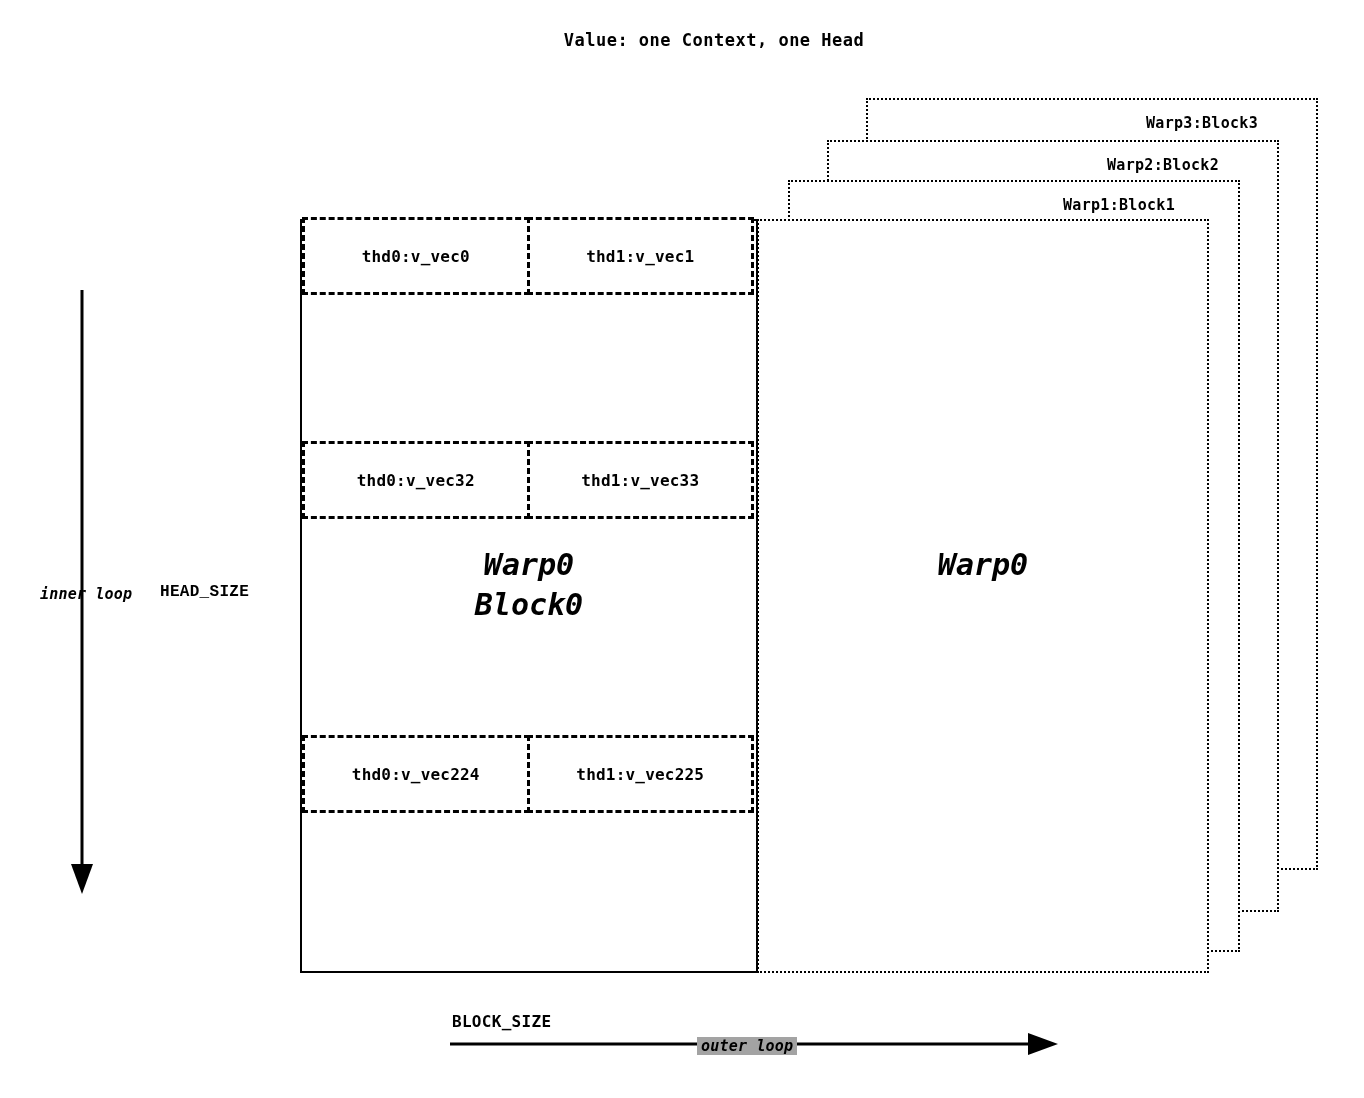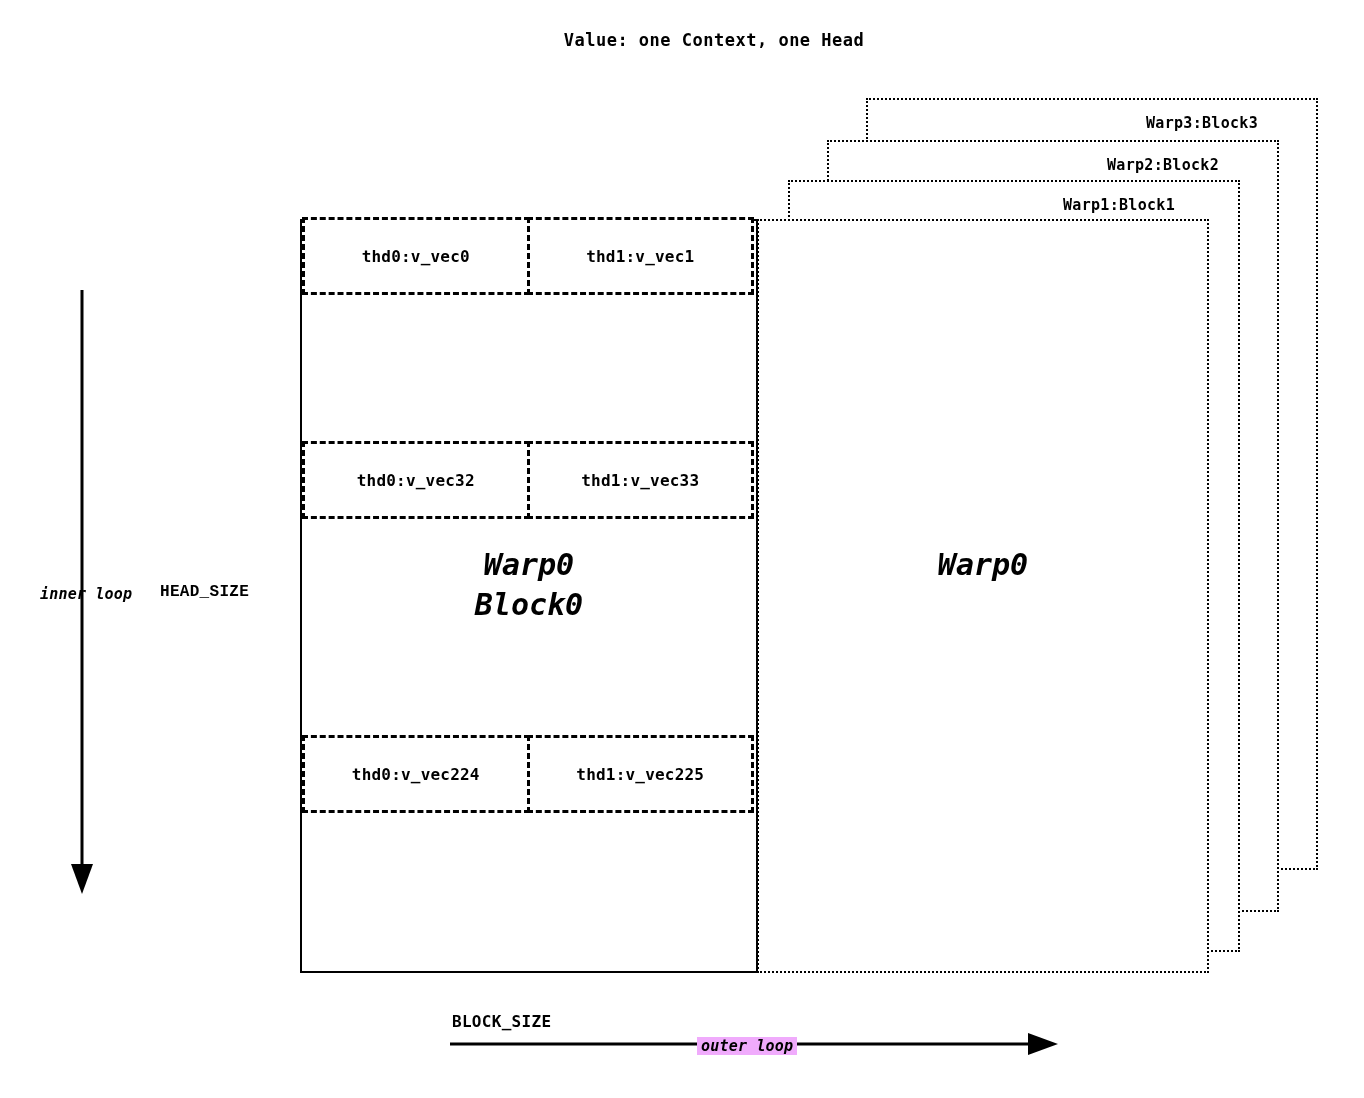--- a/index.html
+++ b/index.html
@@ -154,21 +154,21 @@
     letter-spacing: 0.3px;
     margin-top: 28px;
   }
   #outer-loop-label {
     position: absolute;
     left: 697px;
     top: 1037px;
     font-size: 15px;
     font-weight: bold;
     font-style: italic;
-    background: #f0abfc;
+    background: #a3a3a3;
     padding: 0 4px;
     letter-spacing: 0.2px;
   }
 
   #vertical-arrow { position: absolute; left: 58px; top: 290px; }
   #horizontal-arrow { position: absolute; left: 450px; top: 1030px; }
 </style>
 </head>
 <body>
 

